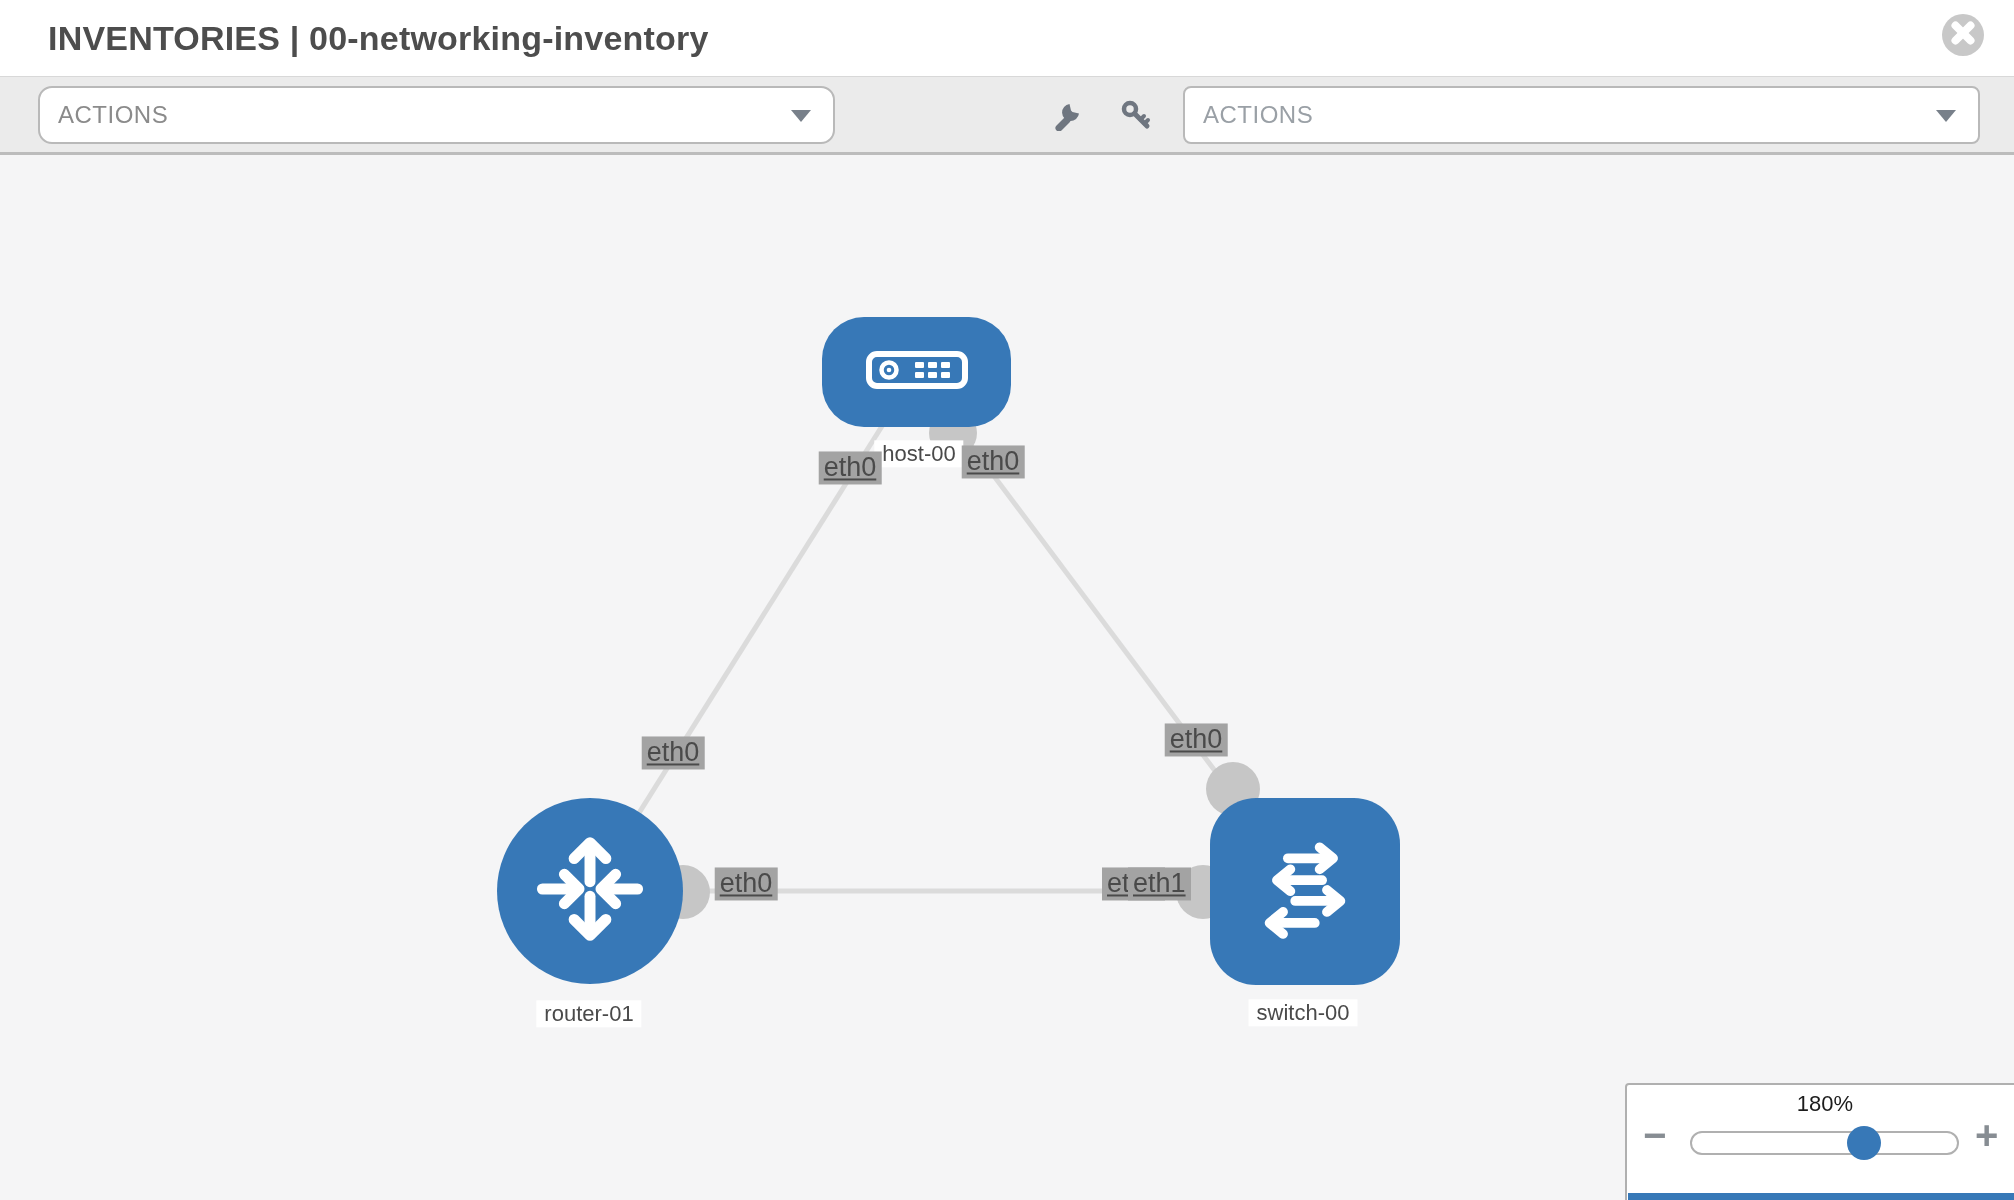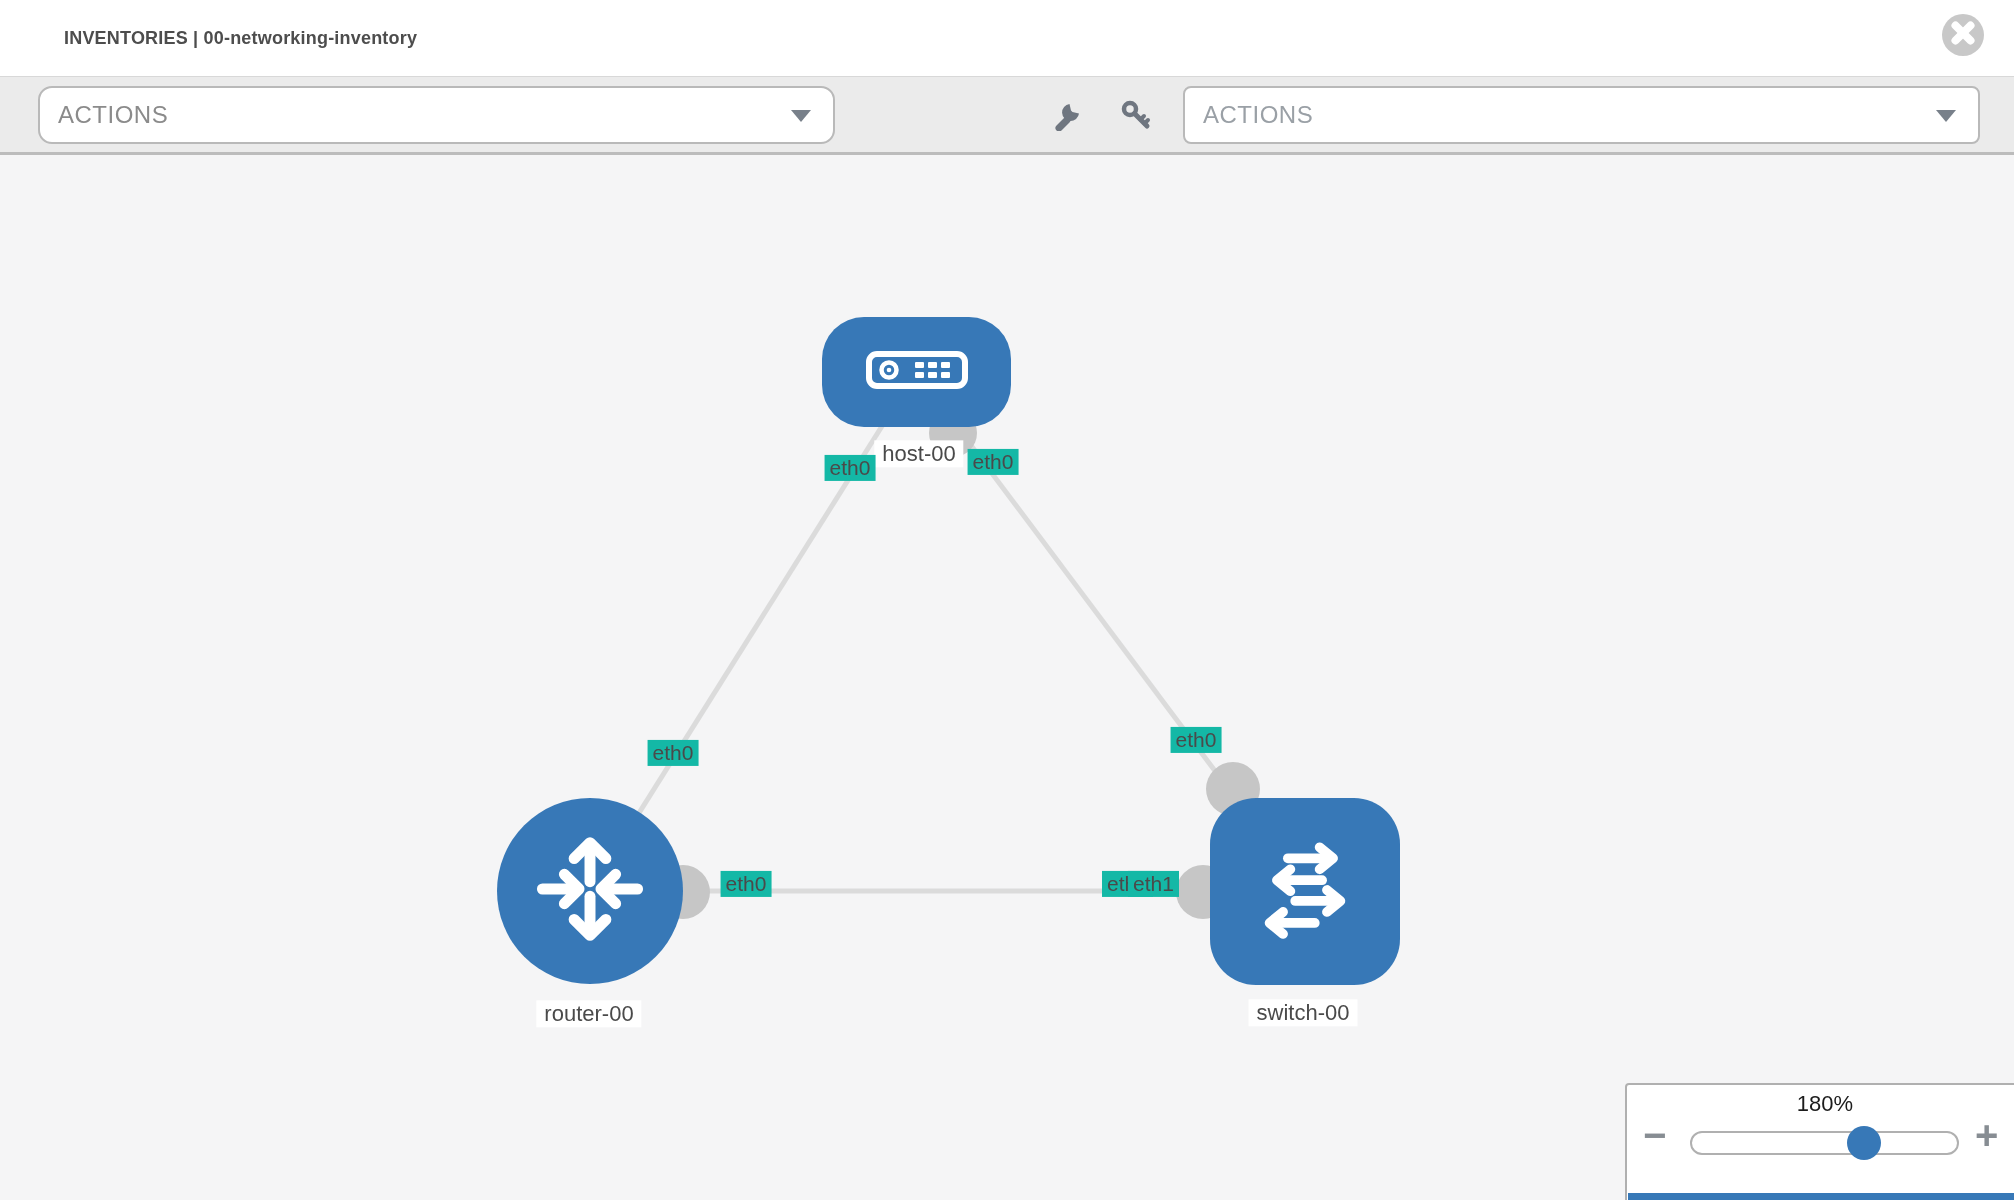--- a/index.html
+++ b/index.html
@@ -7,21 +7,21 @@
     width:2014px;height:1200px;position:relative;overflow:hidden;
     background:#f5f5f6;font-family:"Liberation Sans",sans-serif;
     -webkit-font-smoothing:antialiased;
   }
   
   .header{
     position:absolute;left:0;top:0;width:2014px;height:76px;background:#ffffff;
     display:flex;align-items:center;
   }
   .page-title{
-    margin-left:64px;font-size:18px;font-weight:bold;color:#4d4d4d;letter-spacing:.2px;
+    margin-left:48px;font-size:34px;font-weight:bold;color:#4d4d4d;letter-spacing:.2px;
   }
   .close-btn{
     position:absolute;right:30px;top:14px;width:42px;height:42px;border-radius:50%;
     background:#c8c8c8;display:flex;align-items:center;justify-content:center;cursor:pointer;
   }
   
   .toolbar{
     position:absolute;left:0;top:76px;width:2014px;height:79px;background:#ebebeb;
     border-top:1px solid #d8d8d8;border-bottom:3px solid #bcbcbc;box-sizing:border-box;
   }
@@ -41,22 +41,22 @@
   .links-svg{position:absolute;left:0;top:0;}
   .node{position:absolute;display:flex;align-items:center;justify-content:center;background:#3778b7;}
   .node-host{left:822px;top:161px;width:189px;height:110px;border-radius:42px;}
   .node-router{left:497px;top:642px;width:186px;height:186px;border-radius:50%;}
   .node-switch{left:1210px;top:642px;width:190px;height:187px;border-radius:46px;}
   .node-label{
     position:absolute;transform:translate(-50%,-50%);background:#ffffff;color:#4a4a4a;
     font-size:22px;line-height:1.15;padding:1px 8px;white-space:nowrap;
   }
   .iface-label,.iface-label-left{
-    position:absolute;background:#14b8a6;color:#4a4a4a;font-size:21px;line-height:1.15;
-    padding:1px 5px;white-space:nowrap;
+    position:absolute;background:#a3a3a3;color:#4a4a4a;font-size:27px;line-height:1.15;
+    padding:1px 5px;white-space:nowrap;text-decoration:underline;
   }
   .iface-label{transform:translate(-50%,-50%);}
   .iface-label-left{transform:translateY(-50%);}
   
   .zoom-panel{
     position:absolute;left:1625px;top:927px;width:400px;height:140px;background:#ffffff;
     border:2px solid #b0b0b0;border-radius:4px;box-sizing:border-box;
   }
   .zoom-level{position:absolute;left:128px;top:6px;width:140px;text-align:center;font-size:22px;color:#1c1c1c;}
   .zoom-minus{position:absolute;left:16px;top:30px;font-size:40px;font-weight:bold;color:#878d93;cursor:pointer;line-height:1;}
@@ -181,21 +181,21 @@
           <path d="M42 59 L76 59"></path>
             <path d="M68 50 L79 59 L68 68"></path>
           <path d="M58 77 L24 77"></path>
             <path d="M32 68 L21 77 L32 86"></path>
         </g>
       </svg>
     </span>
   </div>
 
   <div class="node-label" style="left:919px;top:298px;">host-00</div>
-  <div class="node-label" style="left:589px;top:858px;">router-00</div>
+  <div class="node-label" style="left:589px;top:858px;">router-01</div>
   <div class="node-label" style="left:1303px;top:857px;">switch-00</div>
 
   <div class="iface-label" style="left:850px;top:312px;">eth0</div>
   <div class="iface-label" style="left:673px;top:597px;">eth0</div>
   <div class="iface-label" style="left:993px;top:306px;">eth0</div>
   <div class="iface-label" style="left:1196px;top:584px;">eth0</div>
   <div class="iface-label" style="left:746px;top:728px;">eth0</div>
   <div class="iface-label-left" style="left:1102px;top:728px;z-index:1;">eth0</div>
   <div class="iface-label-left" style="left:1128px;top:728px;z-index:2;">eth1</div>
 

